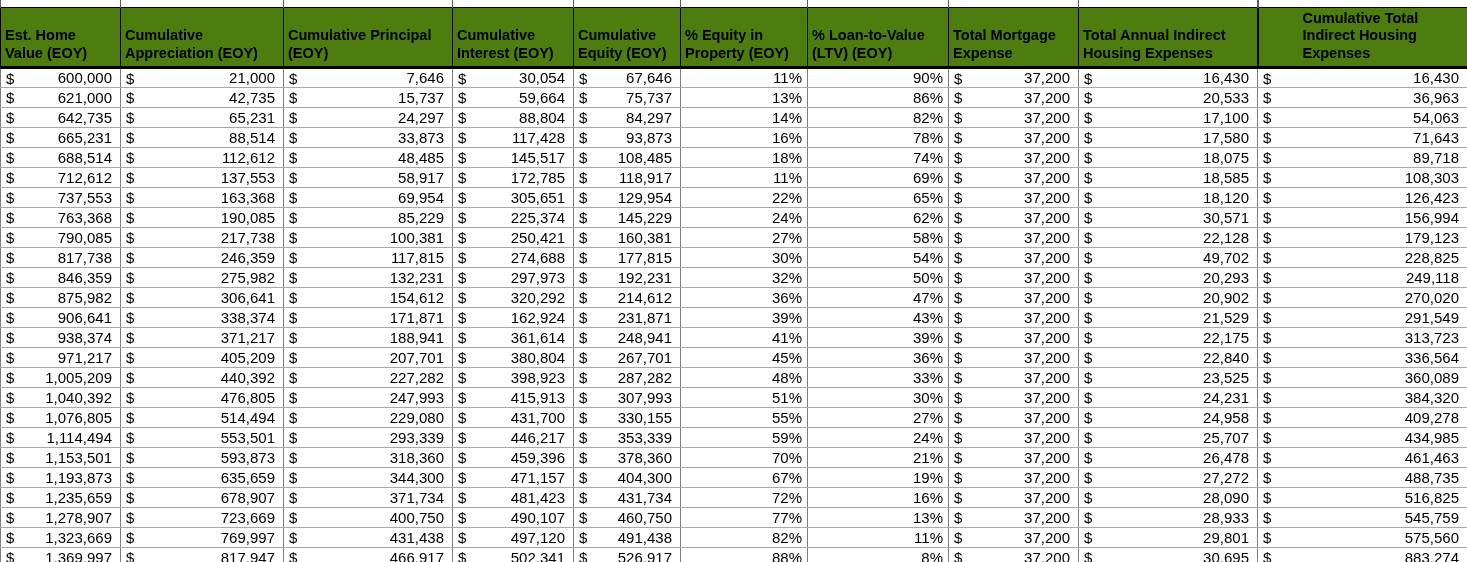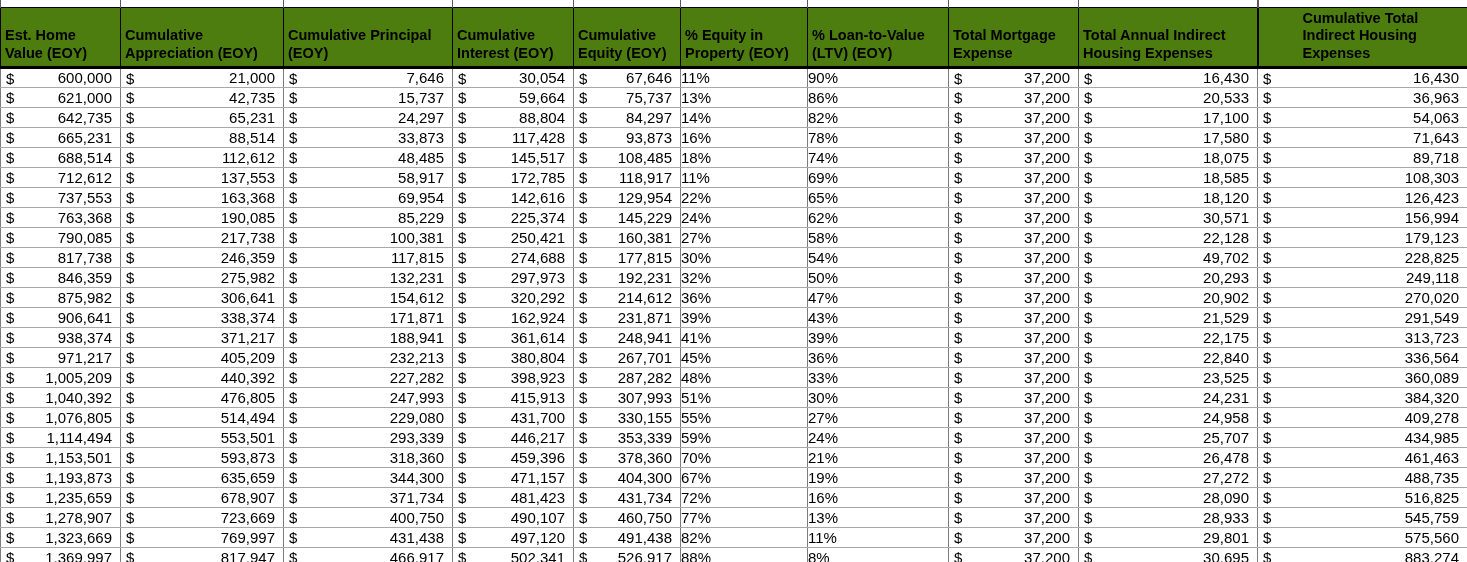--- a/index.html
+++ b/index.html
@@ -59,21 +59,21 @@
   tbody td:last-child { border-right: 1px solid #7d7d7d; }
   tbody td.thick-left { border-left-width: 1px; }
 
   td.currency { position: relative; text-align: right; padding-right: 8px; }
   td.currency .cur {
     position: absolute;
     left: 5px;
     top: 50%;
     transform: translateY(-50%);
   }
-  td.percent { padding-right: 5px; }
+  td.percent { text-align: right; padding-right: 5px; }
 </style>
 </head>
 <body>
 
 <div class="sheet">
   <table class="grid">
     <colgroup>
       <col style="width:120px">
         <col style="width:163px">
         <col style="width:169px">
@@ -181,21 +181,21 @@
           <td class="percent">11%</td>
           <td class="percent">69%</td>
           <td class="currency"><span class="cur">$</span><span class="val">37,200</span></td>
           <td class="currency"><span class="cur">$</span><span class="val">18,585</span></td>
           <td class="currency thick-left"><span class="cur">$</span><span class="val">108,303</span></td>
         </tr>
         <tr>
           <td class="currency"><span class="cur">$</span><span class="val">737,553</span></td>
           <td class="currency"><span class="cur">$</span><span class="val">163,368</span></td>
           <td class="currency"><span class="cur">$</span><span class="val">69,954</span></td>
-          <td class="currency"><span class="cur">$</span><span class="val">142,616</span></td>
+          <td class="currency"><span class="cur">$</span><span class="val">305,651</span></td>
           <td class="currency"><span class="cur">$</span><span class="val">129,954</span></td>
           <td class="percent">22%</td>
           <td class="percent">65%</td>
           <td class="currency"><span class="cur">$</span><span class="val">37,200</span></td>
           <td class="currency"><span class="cur">$</span><span class="val">18,120</span></td>
           <td class="currency thick-left"><span class="cur">$</span><span class="val">126,423</span></td>
         </tr>
         <tr>
           <td class="currency"><span class="cur">$</span><span class="val">763,368</span></td>
           <td class="currency"><span class="cur">$</span><span class="val">190,085</span></td>
@@ -276,21 +276,21 @@
           <td class="currency"><span class="cur">$</span><span class="val">248,941</span></td>
           <td class="percent">41%</td>
           <td class="percent">39%</td>
           <td class="currency"><span class="cur">$</span><span class="val">37,200</span></td>
           <td class="currency"><span class="cur">$</span><span class="val">22,175</span></td>
           <td class="currency thick-left"><span class="cur">$</span><span class="val">313,723</span></td>
         </tr>
         <tr>
           <td class="currency"><span class="cur">$</span><span class="val">971,217</span></td>
           <td class="currency"><span class="cur">$</span><span class="val">405,209</span></td>
-          <td class="currency"><span class="cur">$</span><span class="val">232,213</span></td>
+          <td class="currency"><span class="cur">$</span><span class="val">207,701</span></td>
           <td class="currency"><span class="cur">$</span><span class="val">380,804</span></td>
           <td class="currency"><span class="cur">$</span><span class="val">267,701</span></td>
           <td class="percent">45%</td>
           <td class="percent">36%</td>
           <td class="currency"><span class="cur">$</span><span class="val">37,200</span></td>
           <td class="currency"><span class="cur">$</span><span class="val">22,840</span></td>
           <td class="currency thick-left"><span class="cur">$</span><span class="val">336,564</span></td>
         </tr>
         <tr>
           <td class="currency"><span class="cur">$</span><span class="val">1,005,209</span></td>

